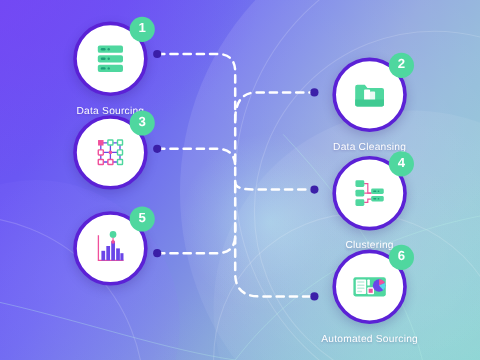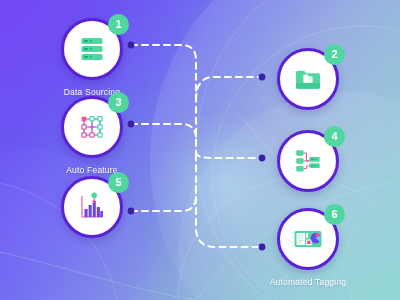--- a/index.html
+++ b/index.html
@@ -161,21 +161,20 @@
           <rect x="4.9" y="12.9" width="4.2" height="4.2" rx="0.5" fill="#ffffff" stroke="#f0509b" stroke-width="1.2"></rect>
           <rect x="20.9" y="12.9" width="4.2" height="4.2" rx="0.5" fill="#ffffff" stroke="#4fd79f" stroke-width="1.2"></rect>
           <rect x="4.9" y="20.9" width="4.2" height="4.2" rx="0.5" fill="#ffffff" stroke="#f0509b" stroke-width="1.2"></rect>
           <rect x="12.9" y="20.9" width="4.2" height="4.2" rx="0.5" fill="#ffffff" stroke="#f0509b" stroke-width="1.2"></rect>
           <rect x="20.9" y="20.9" width="4.2" height="4.2" rx="0.5" fill="#ffffff" stroke="#4fd79f" stroke-width="1.2"></rect>
           <circle cx="15" cy="15" r="1.5" fill="#f0509b"></circle>
         </g>
       </svg>
       <span class="badge">3</span>
     </div>
-    <div class="label">Auto Feature</div>
   </div>
 
   <div class="node" style="left:42px;top:176px;">
     <div class="bubble">
       <svg class="ico" width="30" height="30" viewBox="0 0 30 30">
         <path d="M5 4 V25 H26" stroke="#f0509b" stroke-width="1.1" fill="none"></path>
         <g fill="#6a46e8">
           <rect x="7.5" y="17" width="3.1" height="8"></rect>
           <rect x="11.6" y="13" width="3.1" height="12"></rect>
           <rect x="15.7" y="9" width="3.1" height="16"></rect>
@@ -193,20 +192,21 @@
   <div class="node" style="left:258px;top:48px;">
     <div class="bubble">
       <svg class="ico" width="30" height="30" viewBox="0 0 30 30">
         <path d="M3 8.5 a1.8 1.8 0 0 1 1.8-1.8 H11 l2.2 2.6 H25.2 A1.8 1.8 0 0 1 27 11.1 V23 a1.8 1.8 0 0 1-1.8 1.8 H4.8 A1.8 1.8 0 0 1 3 23 Z" fill="#4fd79f"></path>
         <rect x="10.4" y="10.6" width="5" height="10.6" rx="0.8" fill="#ffffff"></rect>
         <rect x="15.2" y="12.2" width="4.4" height="9" rx="0.8" fill="#eafaf4"></rect>
         <path d="M3 19 H27 V23 a1.8 1.8 0 0 1-1.8 1.8 H4.8 A1.8 1.8 0 0 1 3 23 Z" fill="#3fca92"></path>
       </svg>
       <span class="badge">2</span>
     </div>
+    <div class="label">Data Cleansing</div>
   </div>
 
   <div class="node" style="left:258px;top:130px;">
     <div class="bubble">
       <svg class="ico" width="30" height="30" viewBox="0 0 30 30">
         <g stroke="#f0509b" stroke-width="1" fill="none">
           <path d="M10.4 7 H13.5 V14.9 H16.6"></path>
           <path d="M10.4 14.9 H16.6"></path>
           <path d="M10.4 22.6 H13.5 V20 H16.6"></path>
         </g>
@@ -219,20 +219,21 @@
         </g>
         <g fill="#1f9f78">
           <rect x="18" y="12.8" width="2.6" height="1.3" rx="0.6"></rect>
           <rect x="18" y="19" width="2.6" height="1.3" rx="0.6"></rect>
           <circle cx="22.4" cy="13.4" r="0.7"></circle>
           <circle cx="22.4" cy="19.6" r="0.7"></circle>
         </g>
       </svg>
       <span class="badge">4</span>
     </div>
+    <div class="label">Clustering</div>
   </div>
 
   <div class="node" style="left:258px;top:208px;">
     <div class="bubble">
       <svg class="ico" width="32" height="32" viewBox="0 0 32 32">
         <rect x="2.5" y="8" width="27" height="16" rx="1.8" fill="#4fd79f"></rect>
         <rect x="4.5" y="10" width="8.6" height="12" rx="0.8" fill="#ffffff"></rect>
         <g fill="#bfeedd">
           <rect x="5.6" y="11.4" width="6.2" height="1.3" rx="0.6"></rect>
           <rect x="5.6" y="14" width="6.2" height="1.3" rx="0.6"></rect>
@@ -243,16 +244,16 @@
         <rect x="15.2" y="17.6" width="3.4" height="3.4" fill="#f0509b"></rect>
         <rect x="14.1" y="10" width="2.1" height="5" rx="0.6" fill="#ffffff"></rect>
         <g>
           <circle cx="23.9" cy="15" r="5.2" fill="#6a46e8"></circle>
           <path d="M23.9 15 L23.9 9.8 A5.2 5.2 0 0 1 28.6 12.8 Z" fill="#f0509b"></path>
           <path d="M23.9 15 L28.6 12.8 A5.2 5.2 0 0 1 27.4 18.8 Z" fill="#56d8e8"></path>
         </g>
       </svg>
       <span class="badge">6</span>
     </div>
-    <div class="label">Automated Tagging</div>
+    <div class="label">Automated Sourcing</div>
   </div>
 
 </div>
 
 </body></html>

